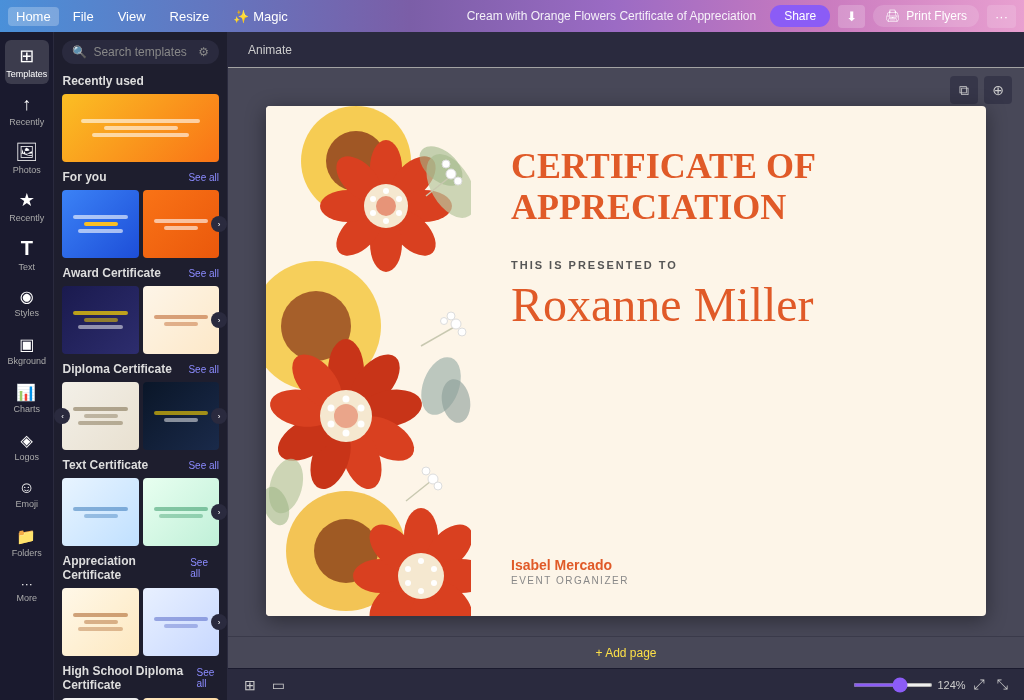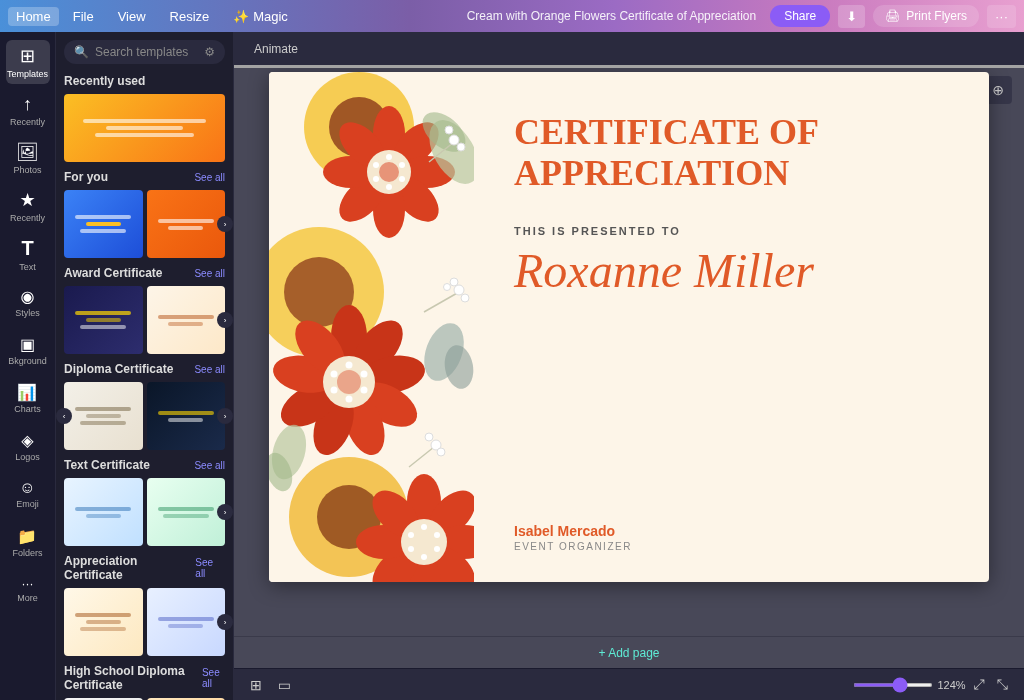--- a/index.html
+++ b/index.html
@@ -242,39 +242,39 @@
       position: relative;
     }
 
     #canvas-toolbar {
       height: 36px;
       background: #2a2a3e;
       display: flex;
       align-items: center;
       padding: 0 12px;
       gap: 8px;
-      border-bottom: 3px solid #a3a3a3;
+      border-bottom: 1px solid #a3a3a3;
     }
     .toolbar-btn {
       background: none;
       border: none;
       color: #ccc;
       cursor: pointer;
       font-size: 12px;
       padding: 3px 8px;
       border-radius: 3px;
     }
 
     #canvas-scroll {
       flex: 1;
       overflow: auto;
       display: flex;
       align-items: flex-start;
       justify-content: center;
-      padding: 4px;
+      padding: 38px;
       background: #484858;
     }
 
     
     .canvas-top-icons {
       position: absolute;
       top: 44px;
       right: 12px;
       display: flex;
       gap: 6px;
@@ -337,21 +337,20 @@
       letter-spacing: 2px;
       color: #555;
       text-transform: uppercase;
       margin-bottom: 8px;
     }
 
     .cert-name {
       font-family: 'Georgia', serif;
       font-size: 48px;
       color: #e05a28;
-      font-style: italic;
       font-weight: 400;
       line-height: 1.1;
     }
 
     .cert-description {
       font-size: 13px;
       color: #555;
       line-height: 1.6;
       margin-bottom: 40px;
     }
@@ -380,21 +379,21 @@
     #add-page-bar {
       height: 32px;
       background: #484858;
       display: flex;
       align-items: center;
       justify-content: center;
       border-top: 1px solid #3a3a4a;
     }
     .add-page-btn {
       font-size: 12px;
-      color: #5eead4;
+      color: #fde047;
       cursor: pointer;
       background: none;
       border: none;
     }
 
     
     #bottom-bar {
       height: 32px;
       background: #2a2a3e;
       display: flex;

